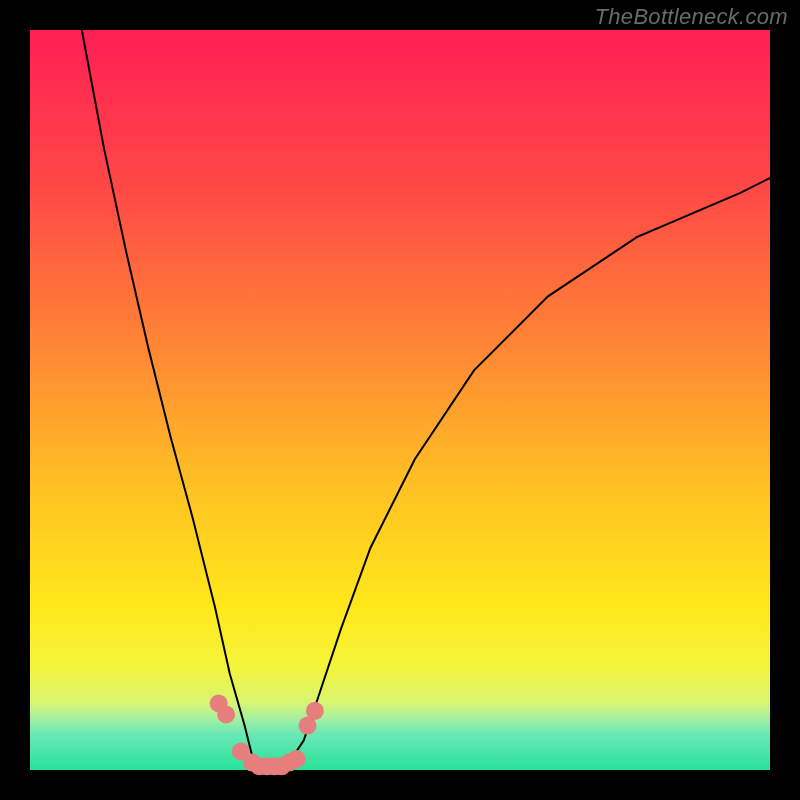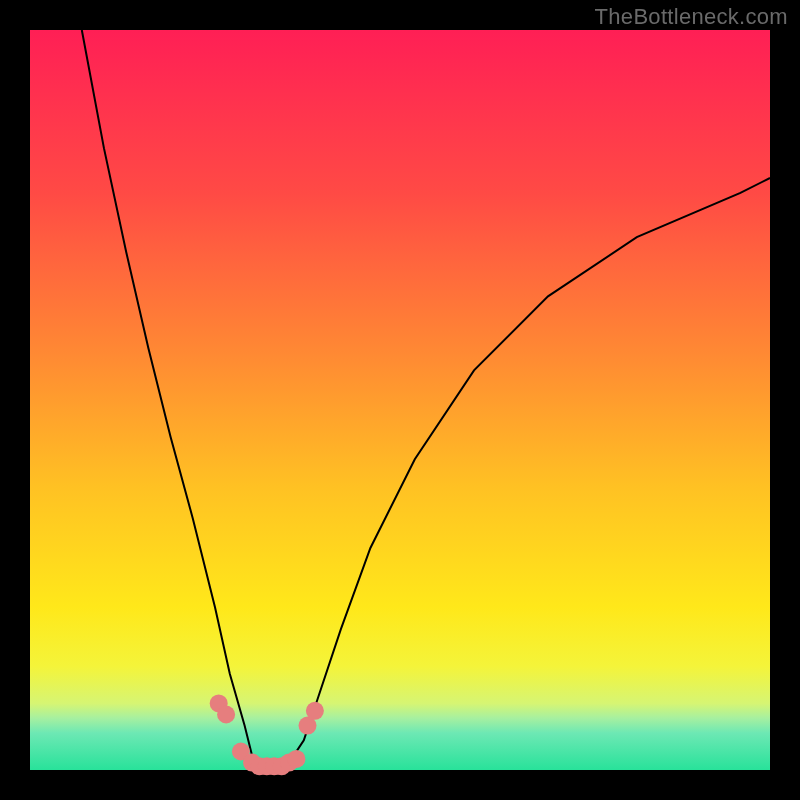--- a/index.html
+++ b/index.html
@@ -10,20 +10,21 @@
     background: #000;
     overflow: hidden;
   }
   .frame {
     position: absolute;
     left: 0;
     top: 0;
     width: 800px;
     height: 800px;
     background: #000;
+    font-style: italic;
   }
   .plot-area {
     position: absolute;
     left: 30px;
     top: 30px;
     width: 740px;
     height: 740px;
     
     background: linear-gradient(
       to bottom,

